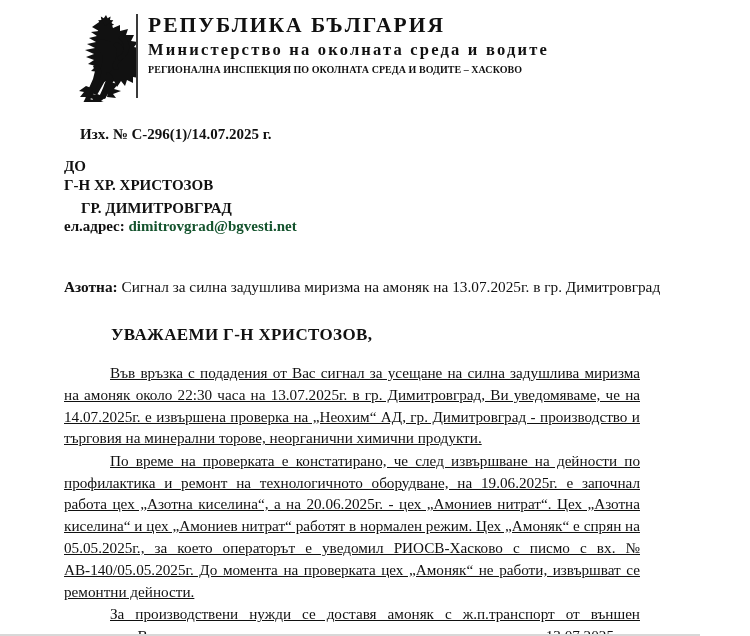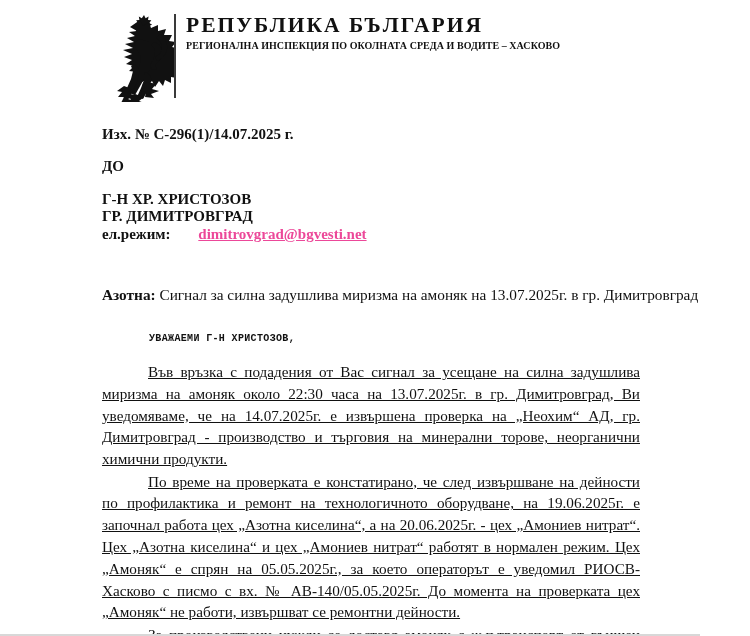--- a/index.html
+++ b/index.html
@@ -11,21 +11,20 @@
   .page {
     position: relative;
     width: 700px;
     height: 636px;
     background: #ffffff;
     overflow: hidden;
     box-sizing: border-box;
     border-bottom: 2px solid #d8d8d8;
     font-family: "Liberation Serif", "DejaVu Serif", serif;
     color: #111111;
-    padding-left: 38px;
   }
 
   
   .letterhead {
     display: flex;
     align-items: flex-start;
     padding: 12px 0 0 66px;
   }
   .emblem {
     width: 70px;
@@ -68,53 +67,50 @@
   }
 
   
   .meta {
     padding-left: 64px;
     padding-top: 25px;
     font-size: 15px;
     font-weight: bold;
     line-height: 1.0;
   }
-  .meta .outgoing { margin-bottom: 17px; }
-  .meta .to { margin-bottom: 18px; }
-  .meta .recipient { margin-bottom: 2px; }
-  .meta .city { margin-bottom: 3px; }
+  .meta .outgoing { margin-bottom: 17px; margin-left: 16px; }
+  .meta .to { margin-bottom: 4px; }
+  .meta .recipient { margin-bottom: 8px; }
+  .meta .city { margin-bottom: 3px; margin-left: 17px; }
   .meta .email-row { white-space: nowrap; }
   .email-link {
-    text-decoration: underline;
-    color: #ec4899;
-    margin-left: 24px;
+    color: #14532d;
   }
 
   
   .subject {
     padding-left: 64px;
     padding-top: 44px;
     font-size: 15.3px;
     white-space: nowrap;
   }
   .subject .label {
     font-weight: bold;
     font-style: normal;
   }
   .subject .value {
   }
 
   
   .salutation {
     padding-left: 111px;
     padding-top: 29px;
-    font-size: 10px;
+    font-size: 17px;
     font-weight: bold;
     letter-spacing: 0.35px;
-    font-family: Liberation Mono, monospace;
   }
 
   
   .body {
     padding: 17px 60px 0 64px;
     font-size: 15.2px;
     line-height: 1.435;
     text-align: justify;
     text-justify: inter-word;
   }
@@ -154,31 +150,32 @@
           <path d="M31 82 l9 3 -5 4 8 3 -9 2 3 4 -10 -1 2 -5 -6 0 4 -5 -5 -2z"></path>
           <path d="M44 70 l8 2 -4 5 7 2 -8 3 3 4 -9 -1 1 -5 -5 -1 4 -4 -3 -2z"></path>
         </g>
       </svg>
     </span>
 
     <span class="rule"></span>
 
     <div class="org-lines">
       <div class="org-1">РЕПУБЛИКА БЪЛГАРИЯ</div>
+      <div class="org-2">Министерство на околната среда и водите</div>
       <div class="org-3">РЕГИОНАЛНА ИНСПЕКЦИЯ ПО ОКОЛНАТА СРЕДА И ВОДИТЕ – ХАСКОВО</div>
     </div>
   </div>
 
   <div class="meta">
     <div class="outgoing">Изх. № С-296(1)/14.07.2025 г.</div>
     <div class="to">ДО</div>
     <div class="recipient">Г-Н ХР. ХРИСТОЗОВ</div>
     <div class="city">ГР. ДИМИТРОВГРАД</div>
     <div class="email-row">
-      <span>ел.режим:</span>
+      <span>ел.адрес:</span>
       <span class="email-link">dimitrovgrad@bgvesti.net</span>
     </div>
   </div>
 
   <div class="subject">
     <span class="label">Азотна:</span>
     <span class="value">Сигнал за силна задушлива миризма на амоняк на 13.07.2025г. в гр. Димитровград</span>
   </div>
 
   <div class="salutation">УВАЖАЕМИ Г-Н ХРИСТОЗОВ,</div>

